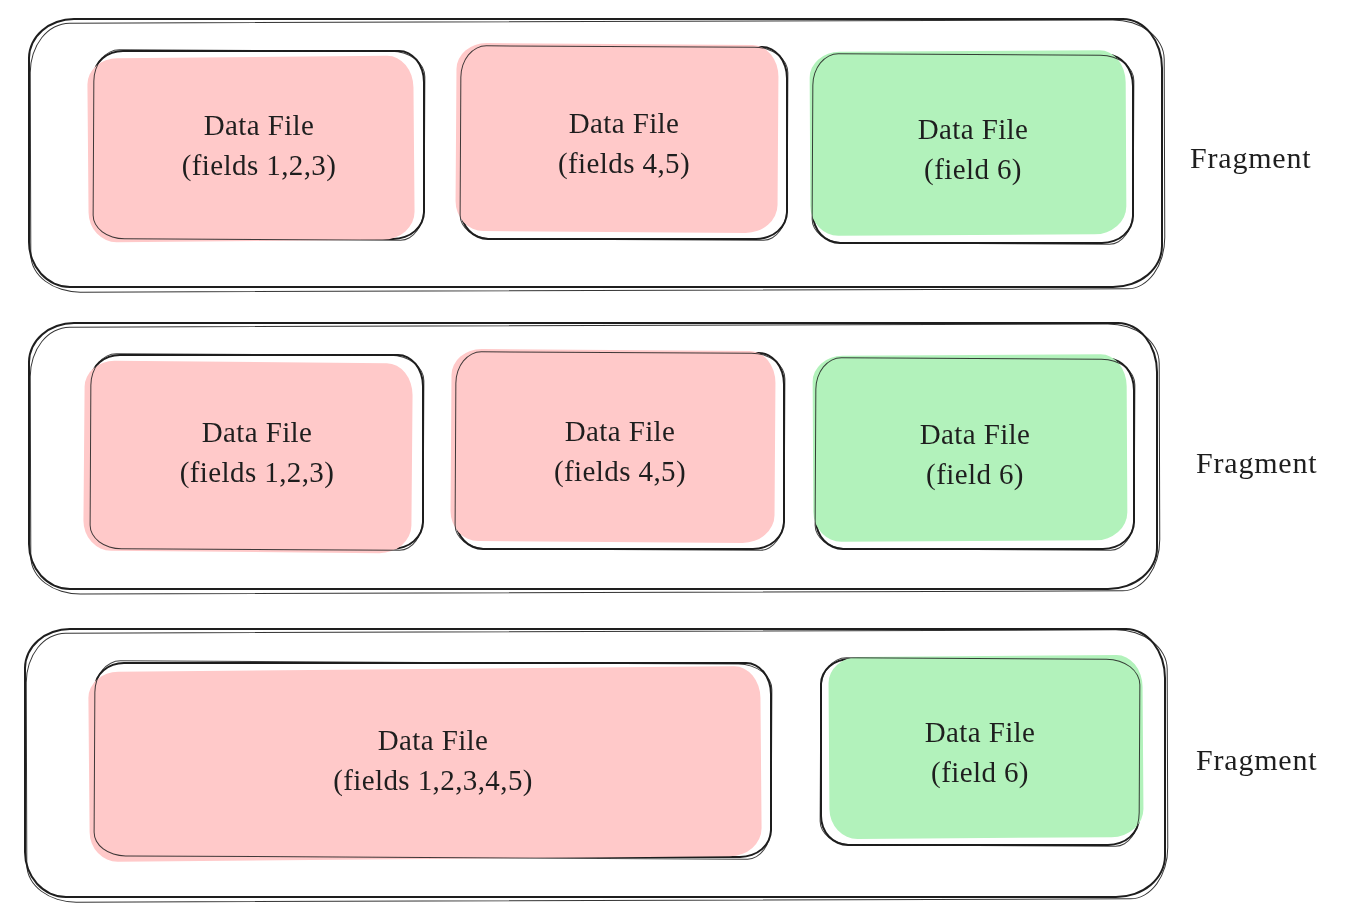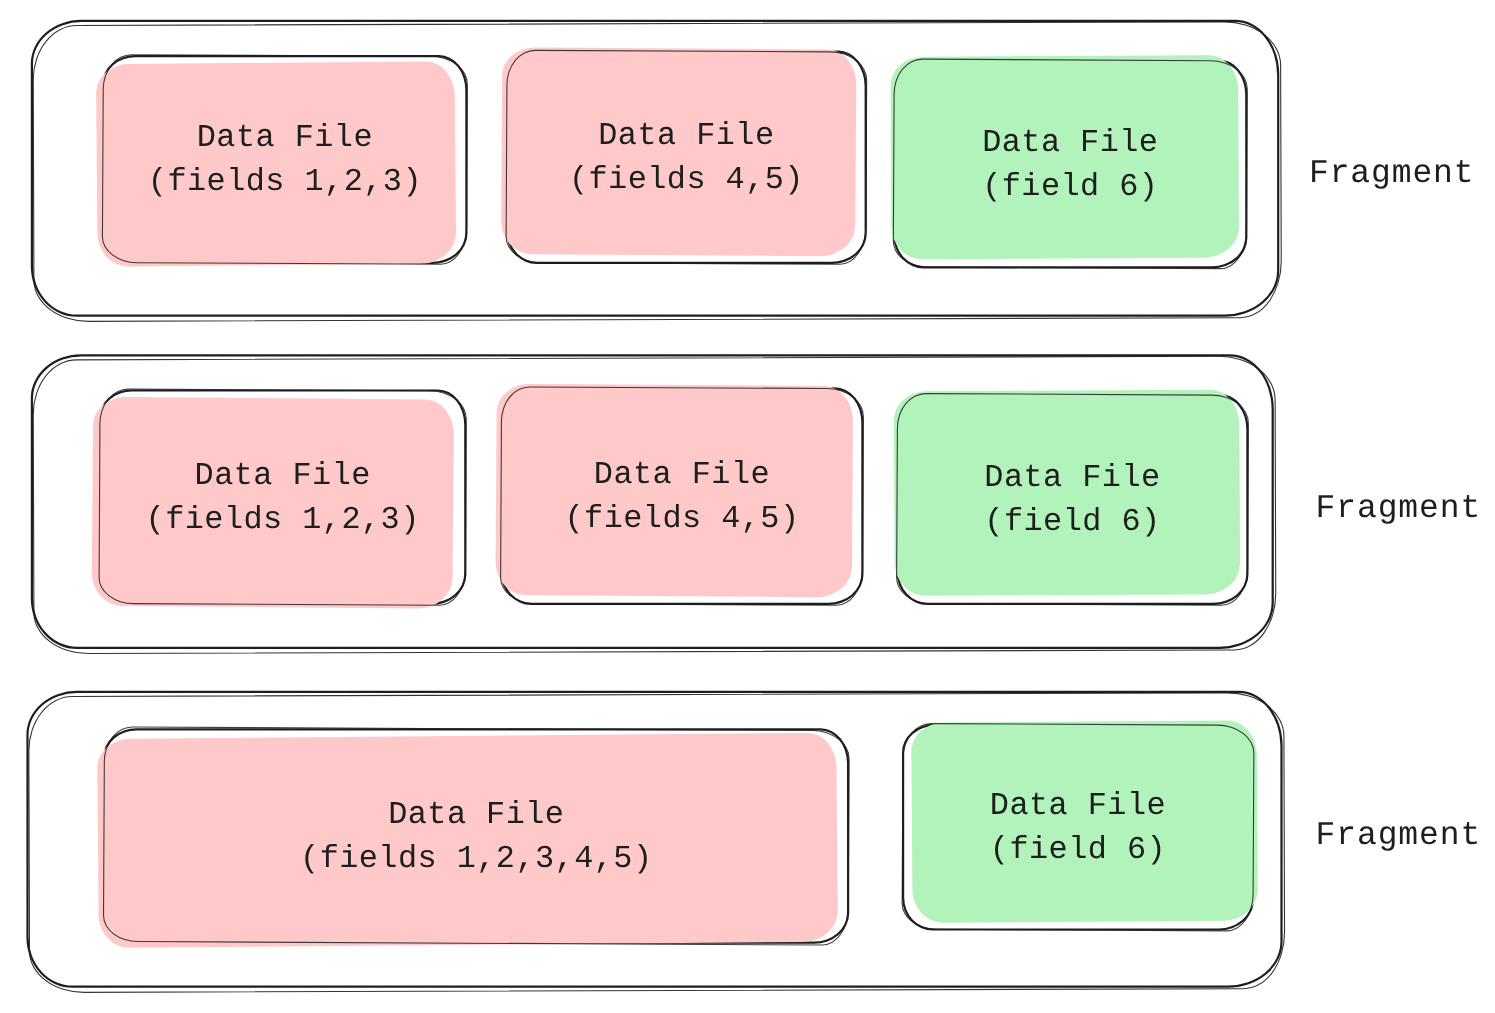--- a/index.html
+++ b/index.html
@@ -6,21 +6,21 @@
     margin: 0;
     padding: 0;
     background: #ffffff;
   }
   .canvas {
     position: relative;
     width: 1359px;
     height: 921px;
     background: var(--canvas-bg, #ffffff);
     overflow: hidden;
-    font-family: Liberation Mono, monospace;
+    font-family: Liberation Serif, serif;
     color: var(--stroke, #1e1e1e);
   }
 
   
   .container {
     position: absolute;
     background: #ffffff;
     border: 2px solid var(--stroke, #1e1e1e);
     border-radius: 46px 40px 50px 42px / 40px 50px 42px 46px;
     z-index: 1;

